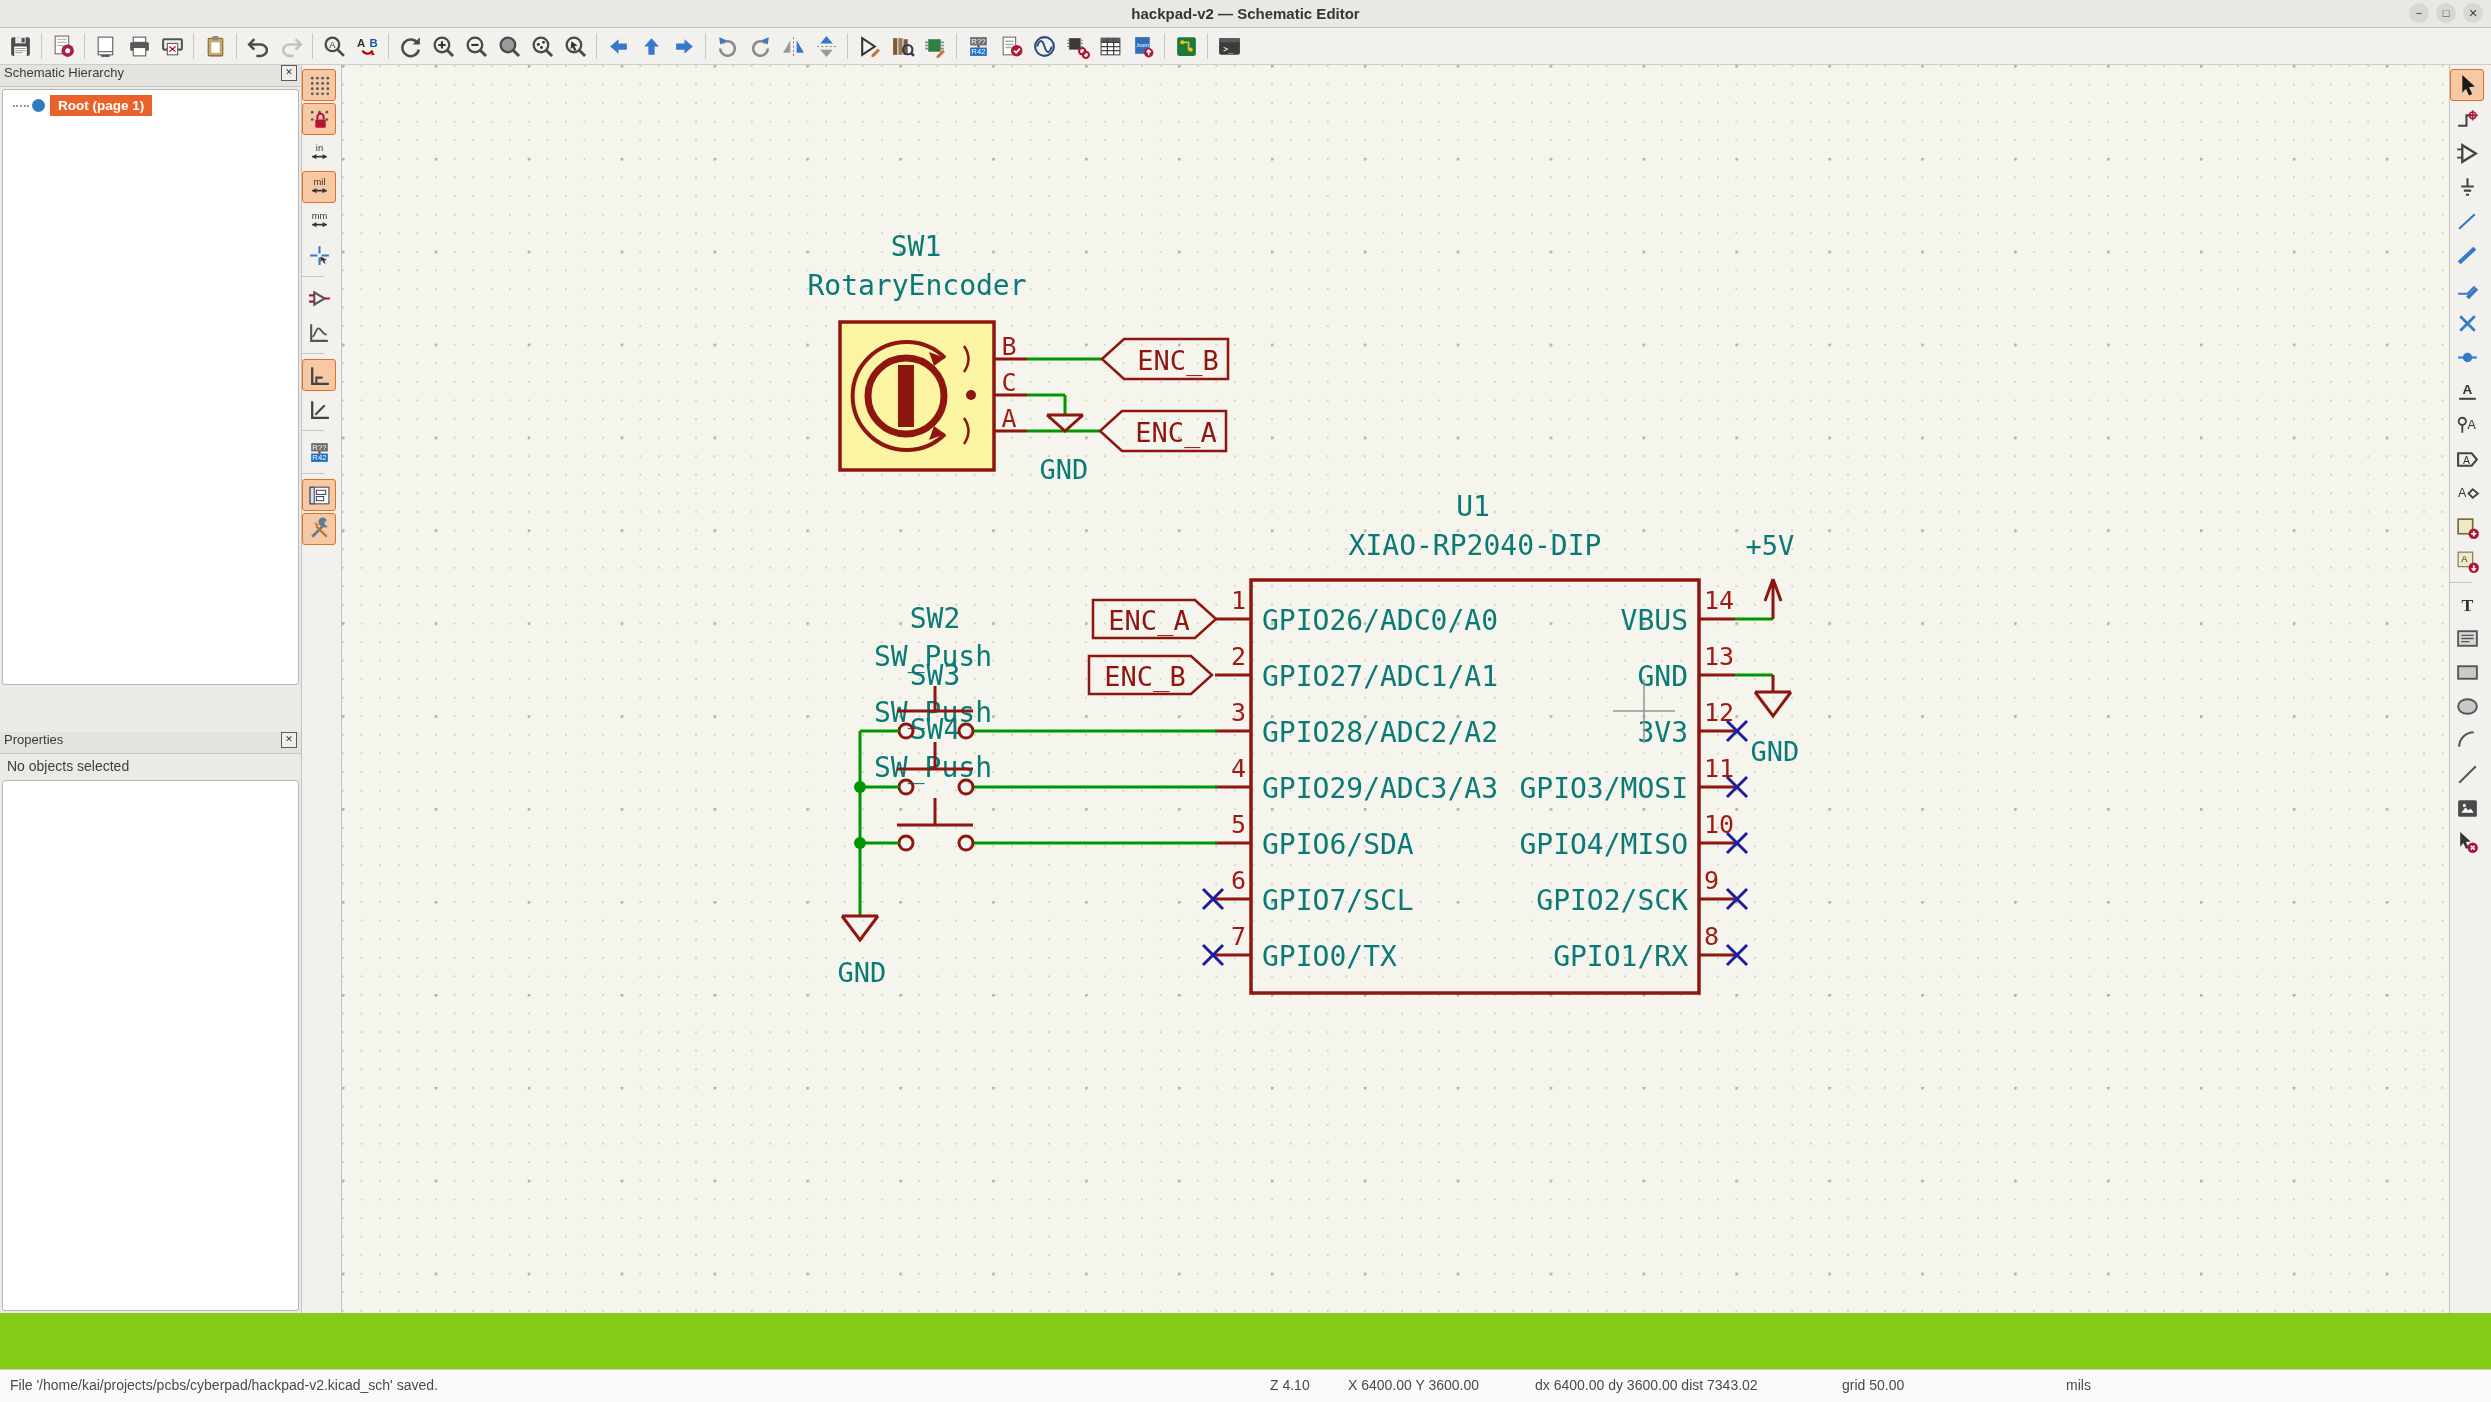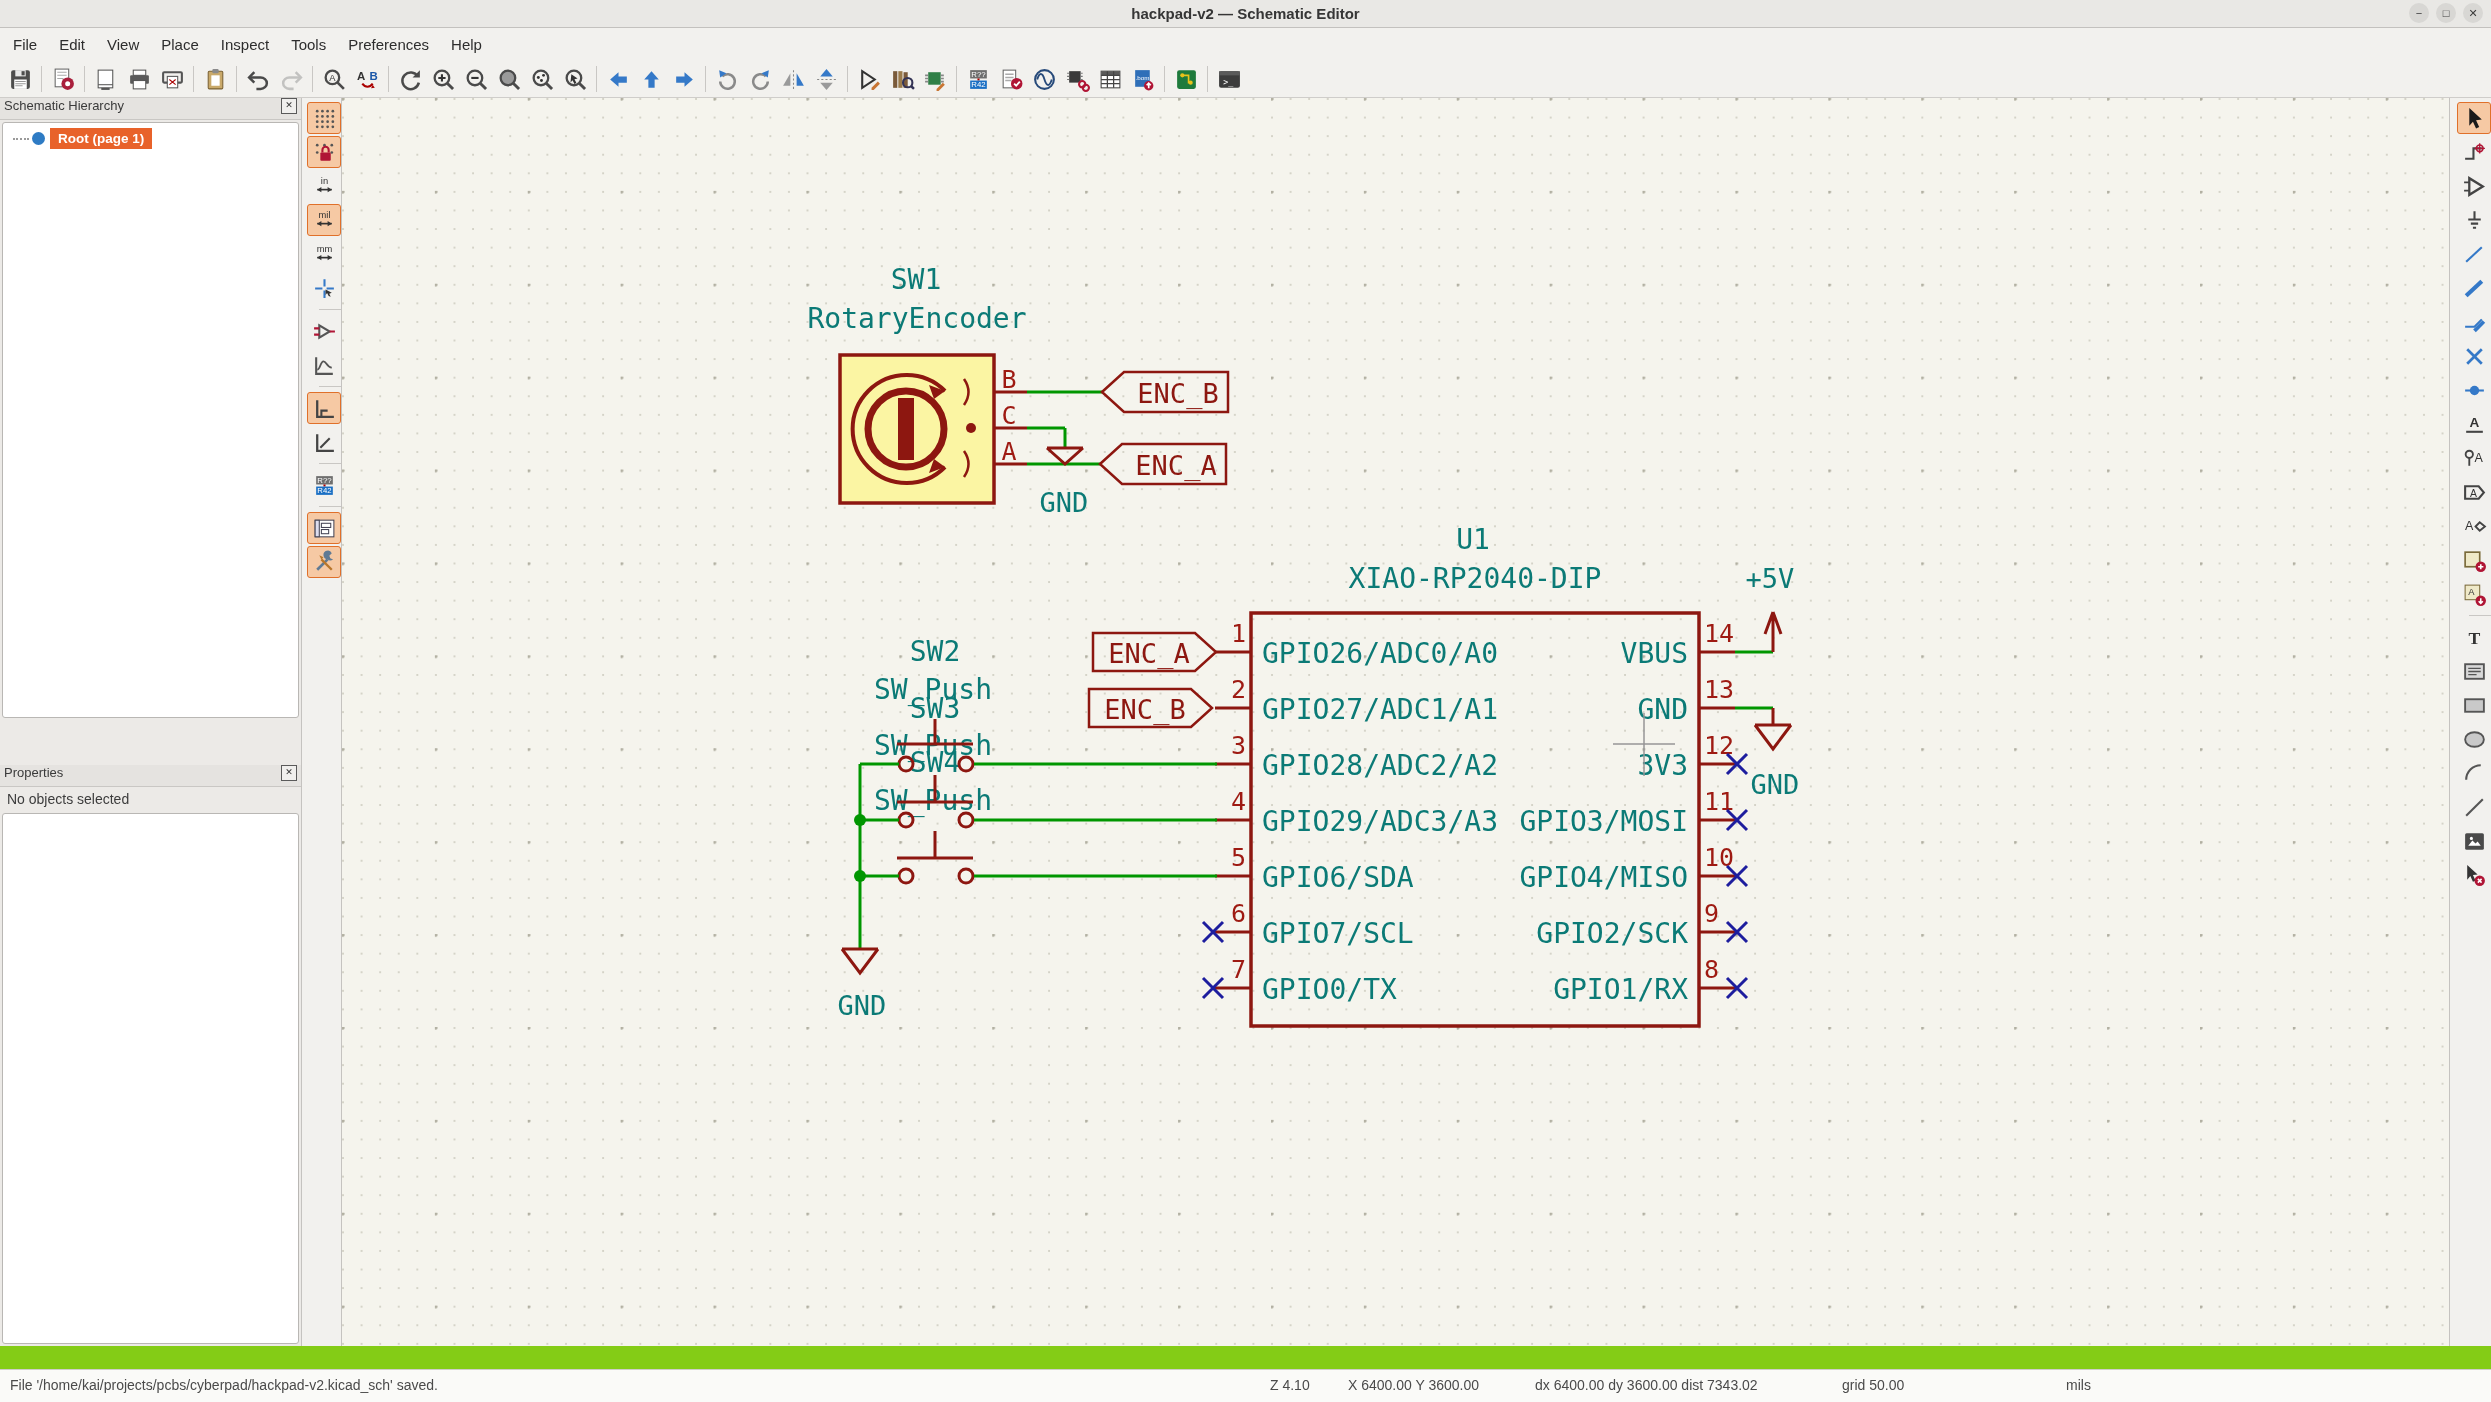--- a/index.html
+++ b/index.html
@@ -25,21 +25,21 @@
   .pclose{width:14px;height:14px;border:1px solid #5a5a5a;font-size:9px;line-height:12px;text-align:center;color:#333;background:#f0efed;}
   .panel-hier{height:622px;display:flex;flex-direction:column;}
   .panel-props{flex:1;display:flex;flex-direction:column;margin-top:45px;}
   .pbody{flex:1;background:#fff;border:1px solid #b9b7b4;border-radius:3px;margin:2px;text-decoration:underline;}
   .tree-row{padding:5px 0 0 10px;white-space:nowrap;}
   .tree-line{display:inline-block;width:16px;border-top:2px dotted #9a9a9a;vertical-align:middle;}
   .tree-dot{width:13px;height:13px;border-radius:50%;background:#2e7bc4;display:inline-block;margin:0 5px 0 3px;vertical-align:middle;}
   .tree-label{background:#e8622a;color:#fff;font-size:13.5px;font-weight:bold;padding:3px 8px;display:inline-block;vertical-align:middle;}
   .props-empty{font-size:14px;color:#3c3c3c;padding:4px 7px;flex:none;}
   
-  .side-tb{width:39px;background:#f2f1ee;display:flex;flex-direction:column;align-items:flex-end;padding-top:4px;gap:2px;flex:none;}
+  .side-tb{width:39px;background:#f2f1ee;display:flex;flex-direction:column;align-items:flex-start;padding-top:4px;gap:2px;flex:none;}
   .side-tb.left{border-right:1px solid #c5c3c0;}
   .side-tb.right{width:41px;border-left:1px solid #c5c3c0;}
   .st-btn{width:32px;height:30px;display:flex;align-items:center;justify-content:center;border-radius:3px;border:1px solid transparent;}
   .st-btn.active{background:#f6c9a4;border:1px solid #e0702a;}
   
   .canvas{position:relative;flex:1;background:#f5f4ed;overflow:hidden;}
   .canvas svg.schematic{position:absolute;left:0;top:0;}
   .pname{font-family:"DejaVu Sans Mono",monospace;font-size:28px;fill:#0b7a76;dominant-baseline:central;}
   .pnum{font-family:"DejaVu Sans Mono",monospace;font-size:25px;fill:#9e1a12;}
   .refval{font-family:"DejaVu Sans Mono",monospace;font-size:28px;fill:#0b7a76;text-anchor:middle;dominant-baseline:central;}
@@ -57,30 +57,20 @@
 
   <div class="titlebar">
     <div class="wtitle">hackpad-v2 — Schematic Editor</div>
     <div class="wbtns">
         <div class="wbtn">−</div>
         <div class="wbtn">□</div>
         <div class="wbtn">✕</div>
       </div>
   </div>
 
-  <div class="menubar">
-    <span class="menu-item">File</span>
-    <span class="menu-item">Edit</span>
-    <span class="menu-item">View</span>
-    <span class="menu-item">Place</span>
-    <span class="menu-item">Inspect</span>
-    <span class="menu-item">Tools</span>
-    <span class="menu-item">Preferences</span>
-    <span class="menu-item">Help</span>
-  </div>
 
   <div class="toolbar" id="top-toolbar">
       <span class="tb-btn">
         <svg viewBox="0 0 24 24" width="25" height="25">
           <rect x="3" y="3" width="18" height="18" rx="2" fill="#4d4d4d"></rect>
           <rect x="7" y="3" width="10" height="6" fill="#e8e8e8"></rect>
           <rect x="13" y="4" width="3" height="4" fill="#4d4d4d"></rect>
           <rect x="6" y="12" width="12" height="9" fill="#fff"></rect>
           <path d="M7 14h10M7 16h10M7 18h7" stroke="#999" stroke-width="1"></path>
         </svg>

